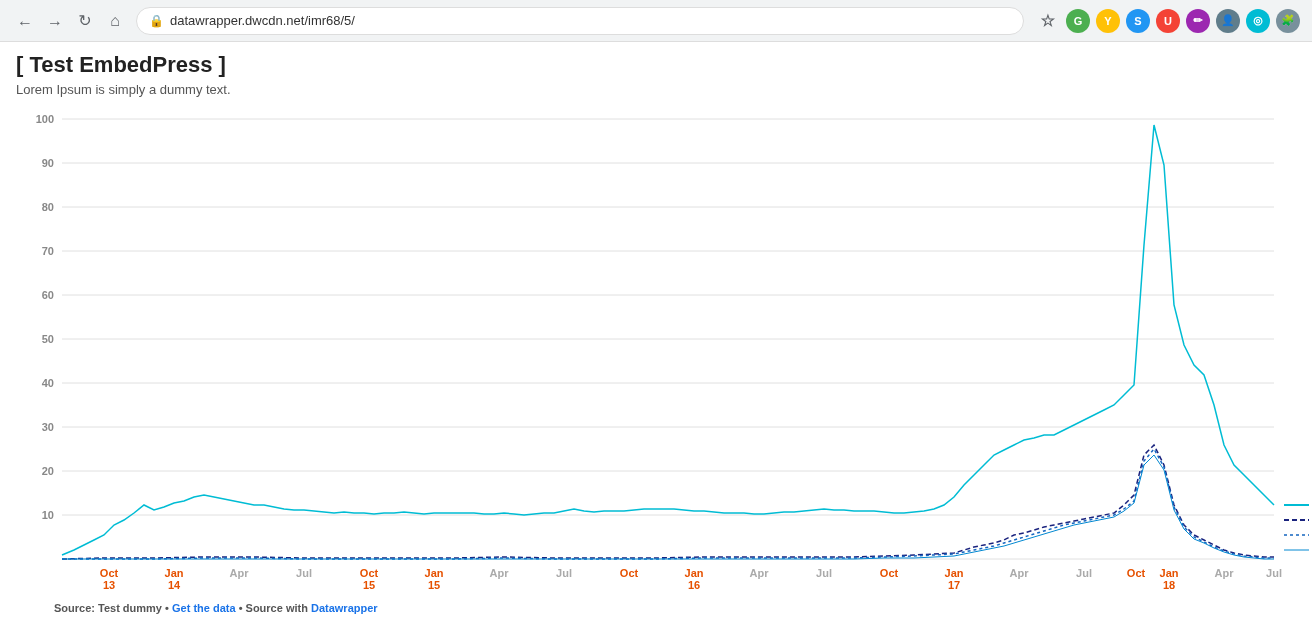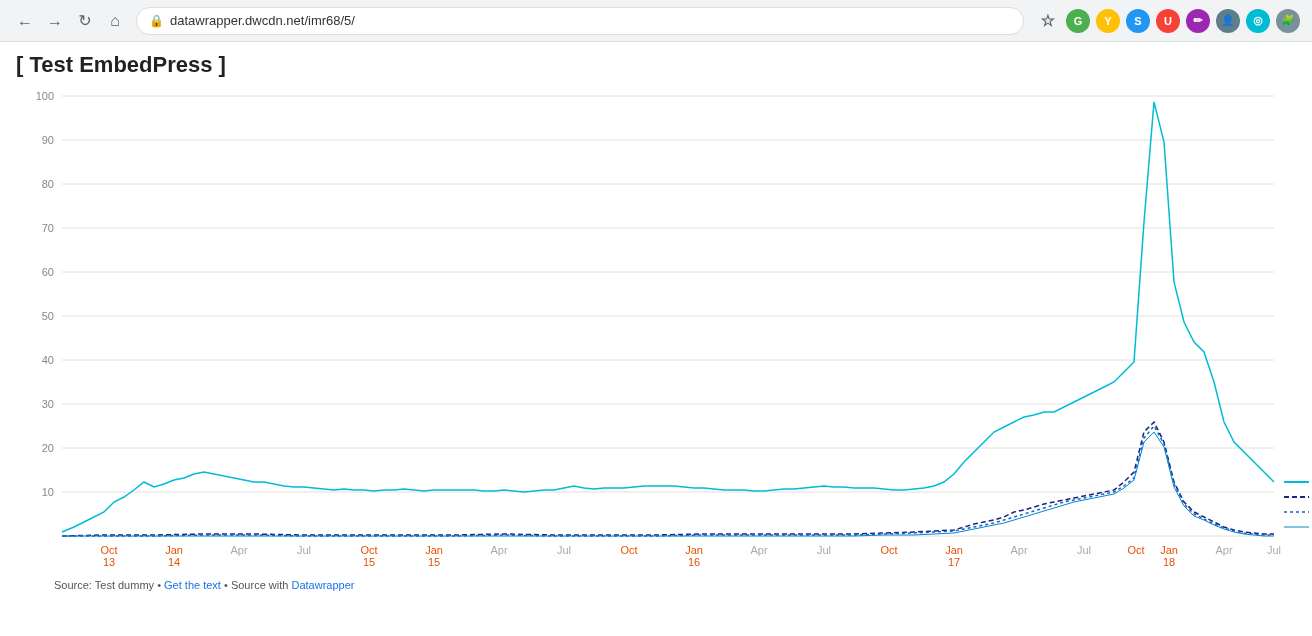--- a/index.html
+++ b/index.html
@@ -39,20 +39,21 @@
     
     .page-content { padding: 10px 22px 4px 16px; }
     .page-title { font-size: 22px; font-weight: bold; color: #222; margin-bottom: 4px; }
     .page-subtitle { font-size: 13px; color: #555; margin-bottom: 8px; }
 
     
     .chart-container {
       position: relative;
       width: 100%;
       padding: 0 0 0 38px;
+      font-weight: bold;
     }
     .chart-svg-wrap {
       position: relative;
     }
     .chart-footer { margin-top: 4px; }
     .chart-footer-note { font-size: 11px; color: #555; font-style: italic; }
     .chart-footer-source { font-size: 11px; color: #555; margin-top: 2px; }
     .chart-footer-source a { color: #1a73e8; text-decoration: none; }
   </style>
 </head>
@@ -77,20 +78,21 @@
     <div class="browser-icon" style="background:#f44336; color:#fff; font-size:11px;">U</div>
     <div class="browser-icon" style="background:#9c27b0; color:#fff; font-size:11px;">✏</div>
     <div class="browser-icon" style="background:#607d8b; color:#fff; font-size:11px;">👤</div>
     <div class="browser-icon" style="background:#00bcd4; color:#fff; font-size:11px;">◎</div>
     <div class="browser-icon" style="background:#78909c; color:#fff; font-size:11px;">🧩</div>
   </div>
 </div>
 
 <div class="page-content">
   <div class="page-title">[ Test EmbedPress ]</div>
+  <div class="page-subtitle">Lorem Ipsum is simply a dummy text.</div>
 
   <div class="chart-container">
     <div class="chart-svg-wrap">
       <svg width="1260" height="490" style="overflow:visible;">
 
         <text x="0" y="18" font-size="11" fill="#888" text-anchor="end">100</text>
         <text x="0" y="62" font-size="11" fill="#888" text-anchor="end">90</text>
         <text x="0" y="106" font-size="11" fill="#888" text-anchor="end">80</text>
         <text x="0" y="150" font-size="11" fill="#888" text-anchor="end">70</text>
         <text x="0" y="194" font-size="11" fill="#888" text-anchor="end">60</text>
@@ -216,21 +218,21 @@
         <text x="1258" y="434" font-size="11" fill="#333">Ethereum</text>
         <line x1="1230" y1="445" x2="1255" y2="445" stroke="#0288d1" stroke-width="1"></line>
         <text x="1258" y="449" font-size="11" fill="#333">Ripple</text>
       </svg>
     </div>
 
     <div class="chart-footer">
       <div class="chart-footer-source">
         <span>Source: Test dummy</span>
         <span> • </span>
-        <a href="#">Get the text</a>
+        <a href="#">Get the data</a>
         <span> • </span>
         <span>Source with</span>
         <span> </span>
         <a href="#">Datawrapper</a>
       </div>
     </div>
   </div>
 </div>
 
 </body></html>

